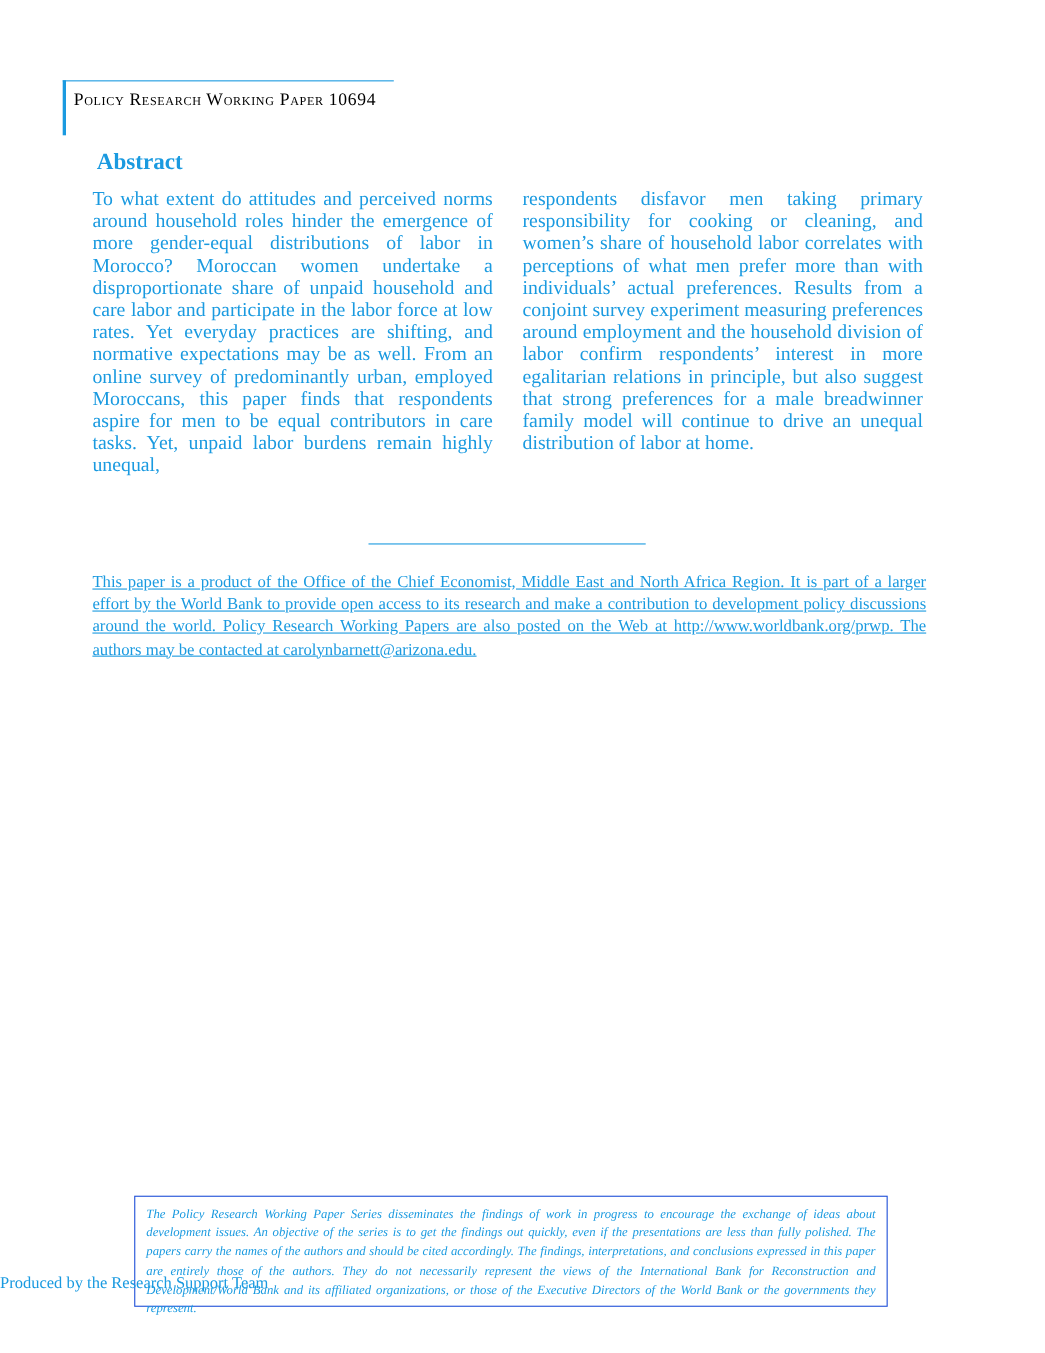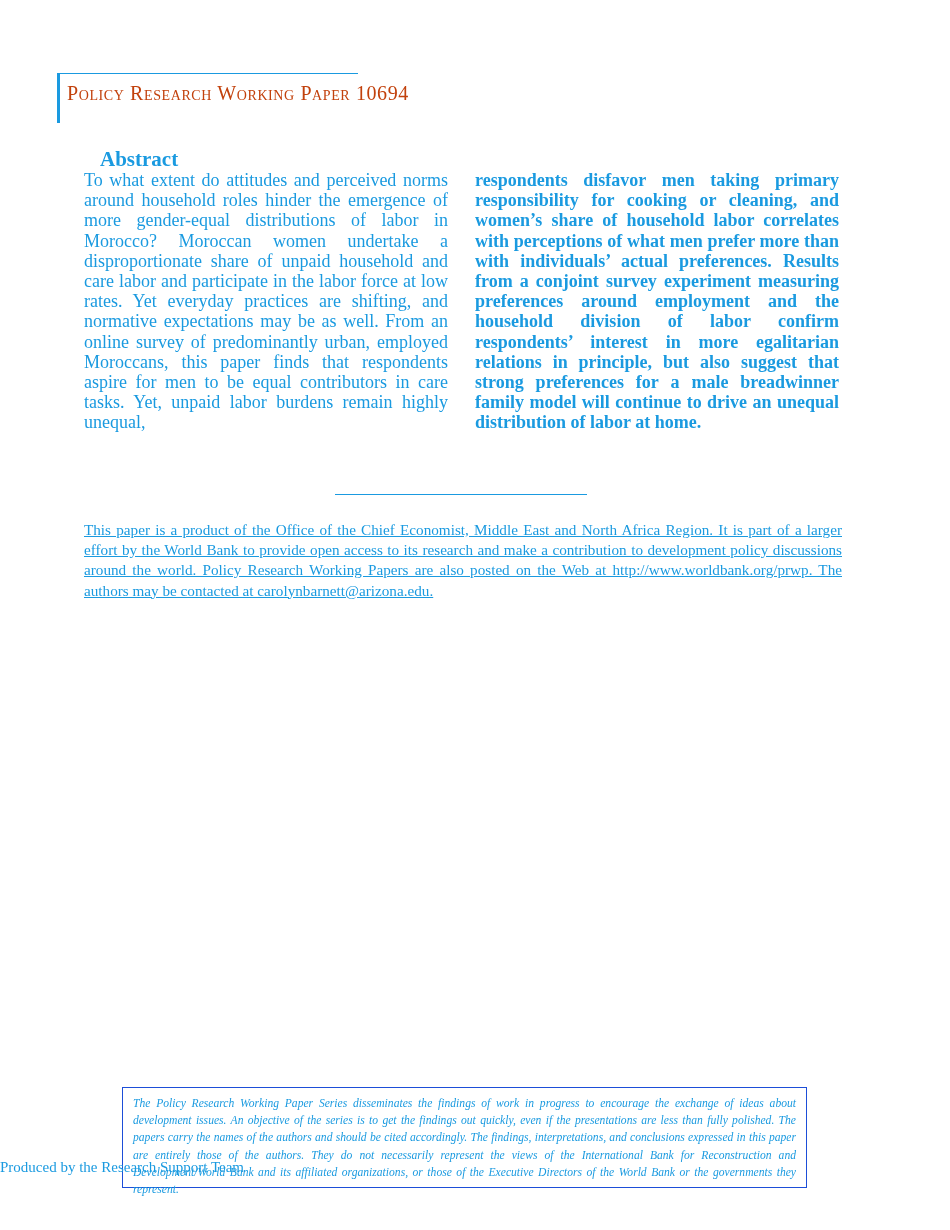--- a/index.html
+++ b/index.html
@@ -11,34 +11,34 @@
     .series-bar {
       position: absolute; left: 57px; top: 73px; width: 3px; height: 50px;
       background: #1a9ae0;
     }
     .series-line {
       position: absolute; left: 57px; top: 73px; width: 301px; height: 1px;
       background: #1a9ae0;
     }
     .series-title {
       position: absolute; left: 67px; top: 82px;
-      font-size: 20px; font-variant: small-caps; letter-spacing: 0.6px;
-      color: #c2410c; white-space: nowrap;
+      font-size: 16px; font-variant: small-caps; letter-spacing: 0.6px;
+      color: #000000; white-space: nowrap;
     }
     .abstract-heading {
       position: absolute; left: 84px; top: 131px;
       font-size: 21px; font-weight: bold; color: #1a9ae0;
     }
     .abstract-col {
       position: absolute; top: 170px; width: 364px;
       font-size: 18px; line-height: 20.2px; text-align: justify;
       hyphens: manual;
     }
     .col-left { left: 84px; }
-    .col-right { left: 475px; font-weight: bold; }
+    .col-right { left: 475px; }
     .divider {
       position: absolute; left: 335px; top: 494px; width: 252px; height: 1px;
       background: #1a9ae0;
     }
     .product-note {
       position: absolute; left: 84px; top: 520px; width: 758px;
       font-size: 15.2px; line-height: 20.2px; text-align: justify; text-decoration: underline;
     }
     .disclaimer-box {
       position: absolute; left: 122px; top: 1087px; width: 663px; height: 84px;
@@ -51,21 +51,21 @@
       font-size: 15px;
     }
   </style>
 </head>
 <body>
 
 <div class="series-bar"></div>
 <div class="series-line"></div>
 <div class="series-title">Policy Research Working Paper 10694</div>
 
-<h2 class="abstract-heading" style="margin:16px;">Abstract</h2>
+<h2 class="abstract-heading" style="margin:4px;">Abstract</h2>
 
 <div class="abstract-col col-left">To what extent do attitudes and perceived norms around household roles hinder the emergence of more gender-equal distributions of labor in Morocco? Moroccan women undertake a disproportionate share of unpaid household and care labor and participate in the labor force at low rates. Yet everyday practices are shifting, and normative expectations may be as well. From an online survey of pre­dominantly urban, employed Moroccans, this paper finds that respondents aspire for men to be equal contributors in care tasks. Yet, unpaid labor burdens remain highly unequal,</div>
 <div class="abstract-col col-right">respondents disfavor men taking primary responsibility for cooking or cleaning, and women’s share of household labor correlates with perceptions of what men prefer more than with individuals’ actual preferences. Results from a conjoint survey experiment measuring preferences around employment and the household division of labor con­firm respondents’ interest in more egalitarian relations in principle, but also suggest that strong preferences for a male breadwinner family model will continue to drive an unequal distribution of labor at home.</div>
 
 <div class="divider"></div>
 
 <div class="product-note">This paper is a product of the Office of the Chief Economist, Middle East and North Africa Region. It is part of a larger effort by the World Bank to provide open access to its research and make a contribution to development policy discussions around the world. Policy Research Working Papers are also posted on the Web at http://www.worldbank.org/prwp. The authors may be contacted at carolynbarnett@arizona.edu.</div>
 
 <div class="disclaimer-box">The Policy Research Working Paper Series disseminates the findings of work in progress to encourage the exchange of ideas about development issues. An objective of the series is to get the findings out quickly, even if the presentations are less than fully polished. The papers carry the names of the authors and should be cited accordingly. The findings, interpretations, and conclusions expressed in this paper are entirely those of the authors. They do not necessarily represent the views of the International Bank for Reconstruction and Development/World Bank and its affiliated organizations, or those of the Executive Directors of the World Bank or the governments they represent.</div>
 

